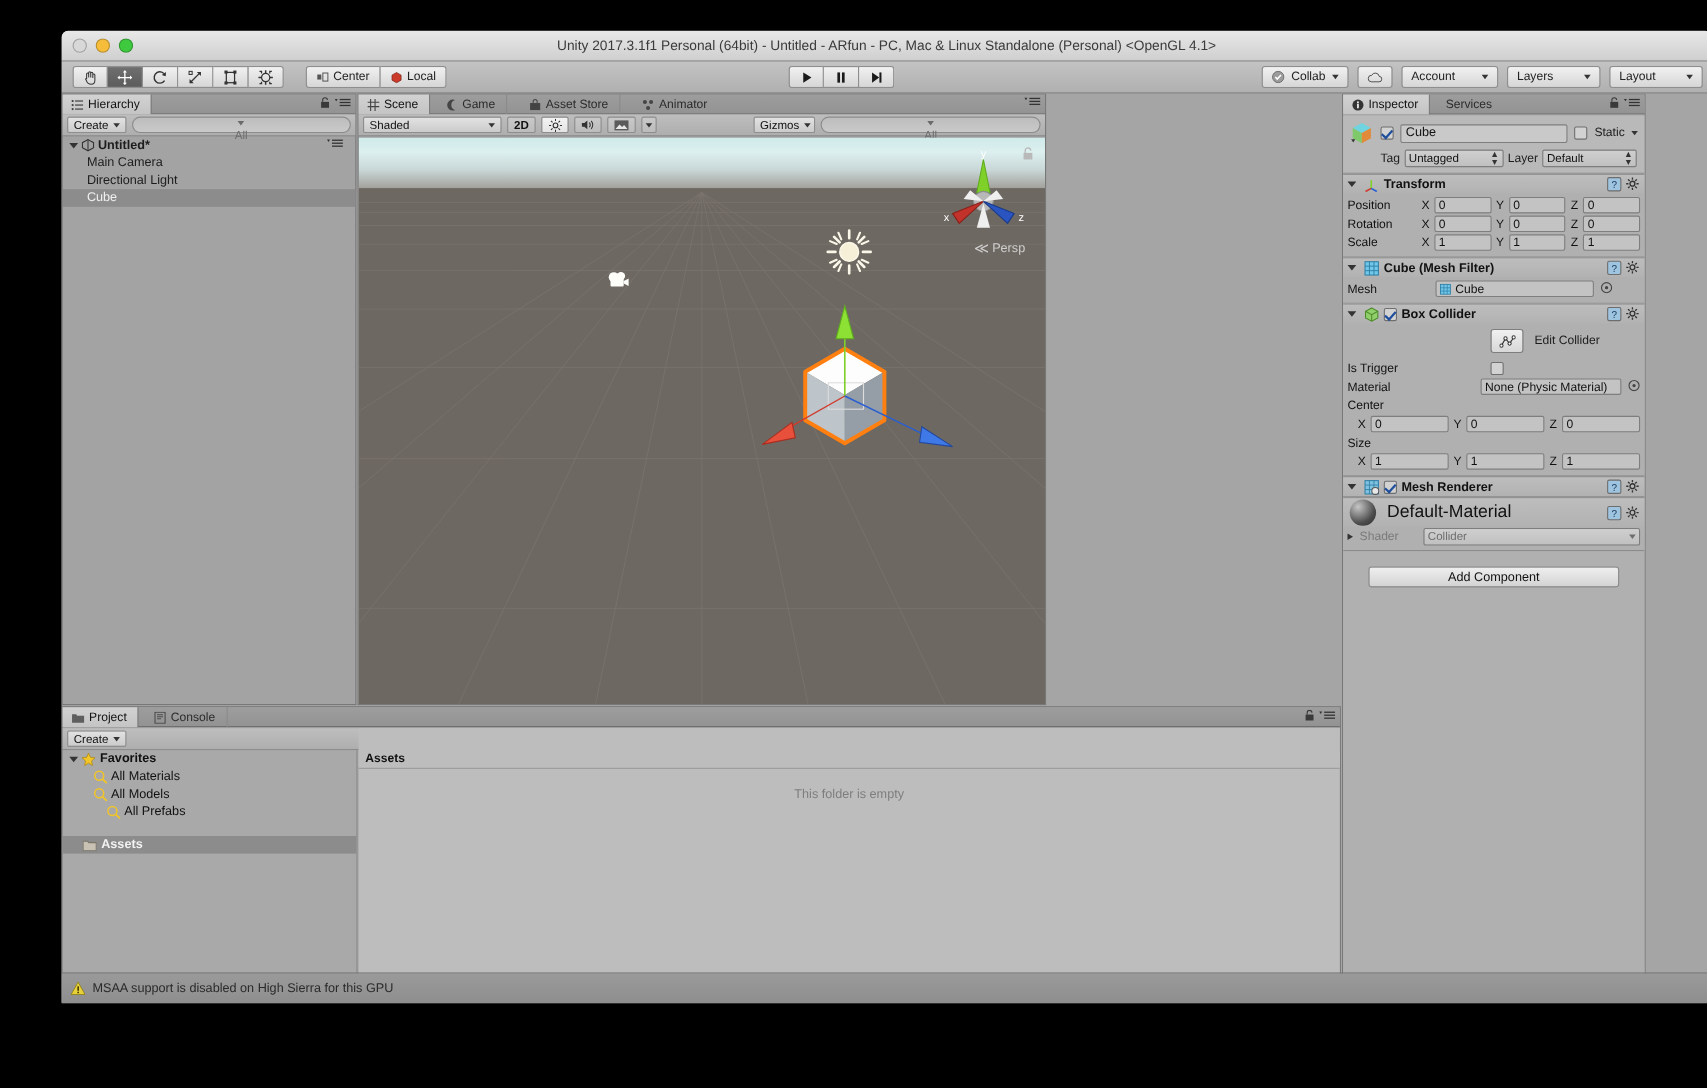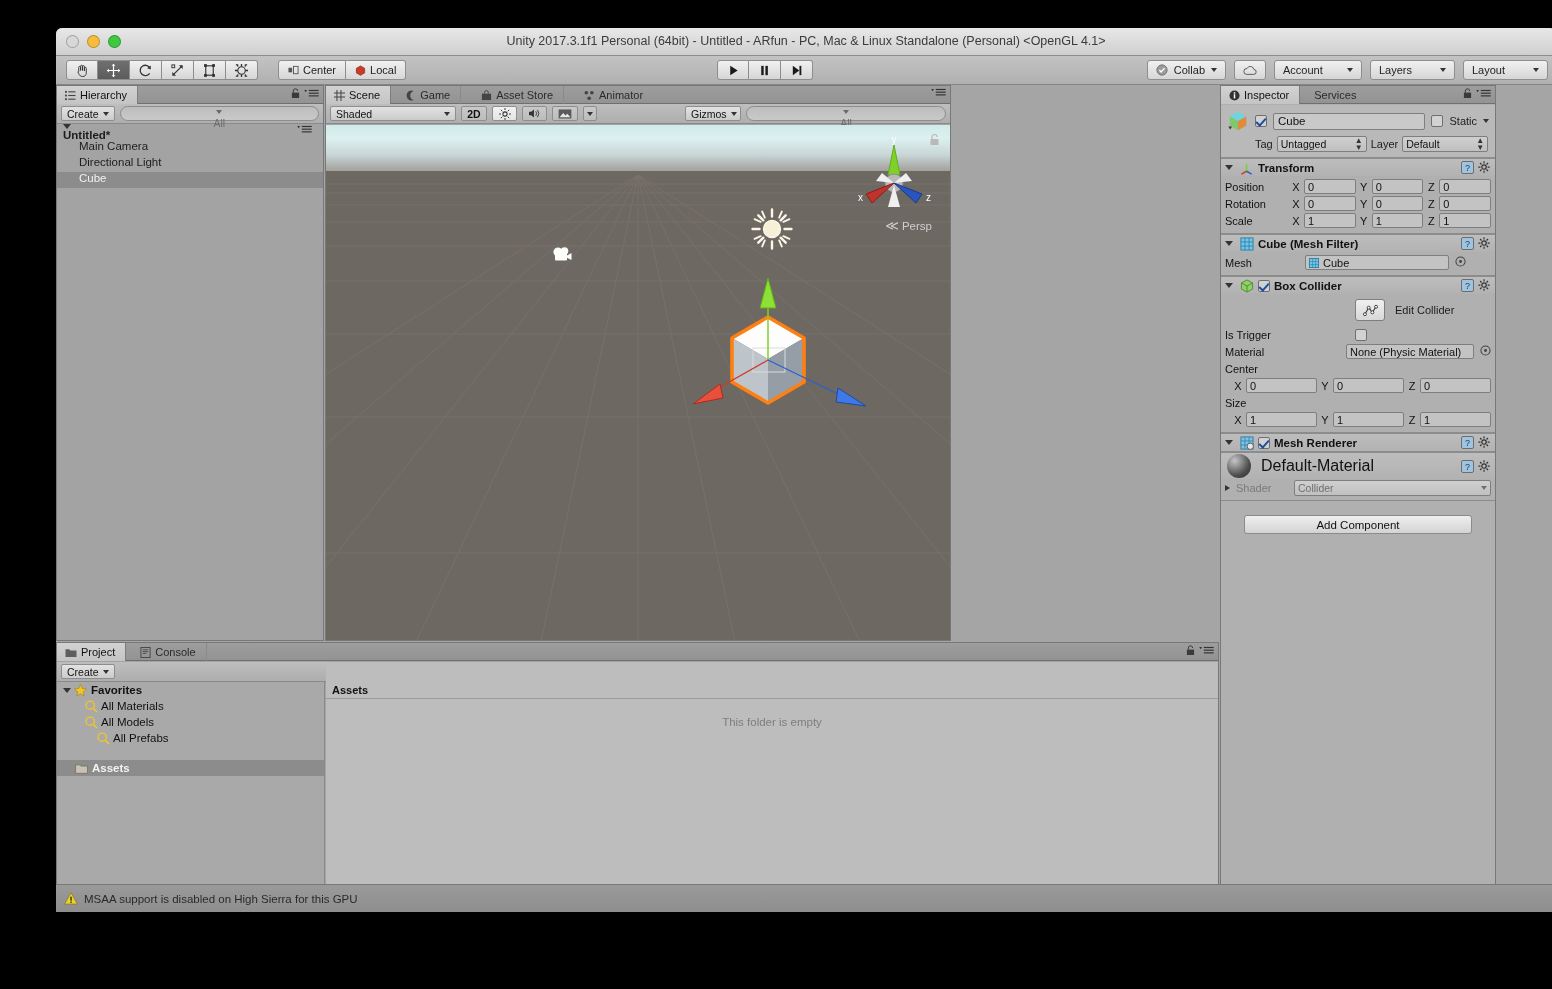--- a/index.html
+++ b/index.html
@@ -66,22 +66,22 @@
   .sb-btn { height:15px; background:linear-gradient(#e2e2e2,#cbcbcb); border:1px solid #8e8e8e;
             border-radius:2px; display:inline-flex; align-items:center; padding:0 5px;
             gap:4px; font-size:10.5px; }
   .sb-btn.flat { background:linear-gradient(#c9c9c9,#bcbcbc); }
   .search { height:15px; border:1px solid #8c8c8c; border-radius:8px;
             background:linear-gradient(#bdbdbd,#c9c9c9); display:flex; align-items:center;
             padding:0 7px; gap:3px; font-size:10.5px; color:#6d6d6d;flex-direction:column; }
 
   
   #hierarchy { left:0; top:57px; width:268px; height:556px; }
-  .h-row { height:16px; display:flex; font-size:11.5px;
-           padding-left:6px; color:#1d1d1d;flex-direction:column; }
+  .h-row { height:16px; display:flex; align-items:center; font-size:11.5px;
+           padding-left:6px; color:#1d1d1d; }
   .h-row.sel { background:#8c8c8c; color:#f0f0f0; }
   .h-root { font-weight:bold; }
   .tri { width:0;height:0;border-left:5px solid #333;border-top:3.5px solid transparent;
          border-bottom:3.5px solid transparent; display:inline-block; margin-right:3px; }
   .tri.open { border-left:4px solid transparent;border-right:4px solid transparent;
               border-top:5px solid #333; border-bottom:0; }
 
   
   #scene { left:269px; top:57px; width:626px; height:556px; background:#a3a3a3; }
   .scene-view { position:absolute; left:0; right:0; top:39px; bottom:0; overflow:hidden; }

